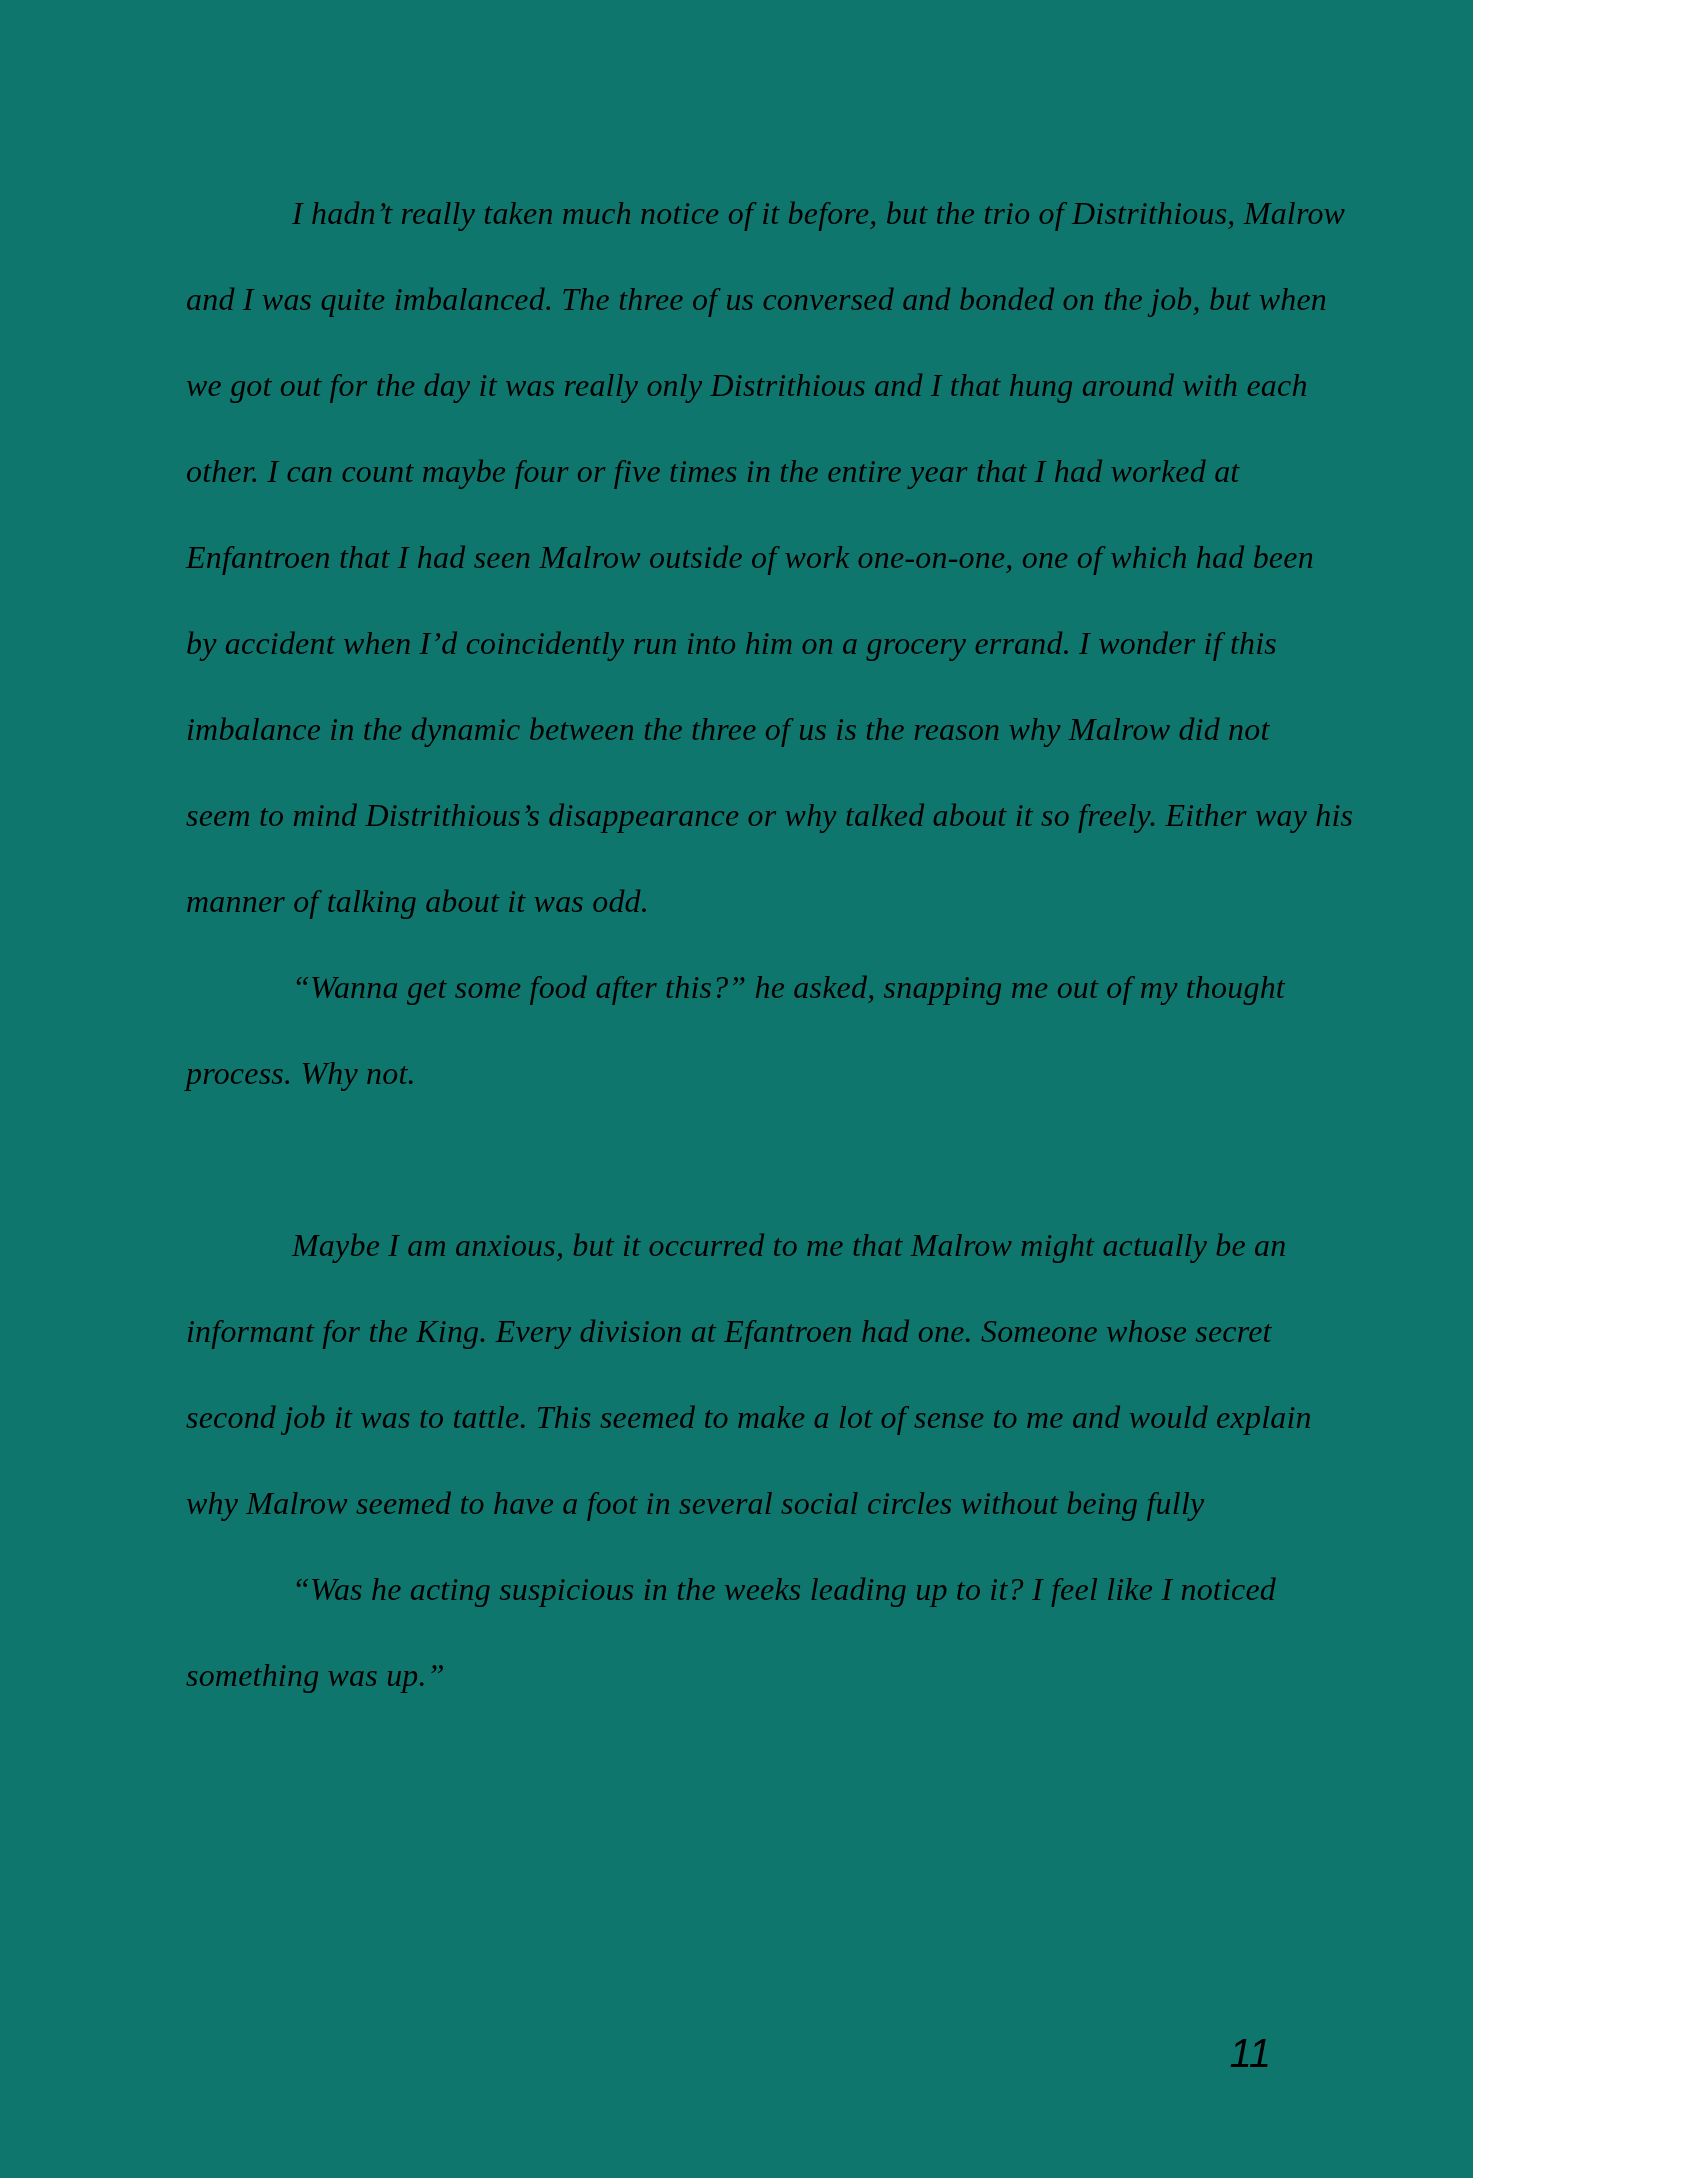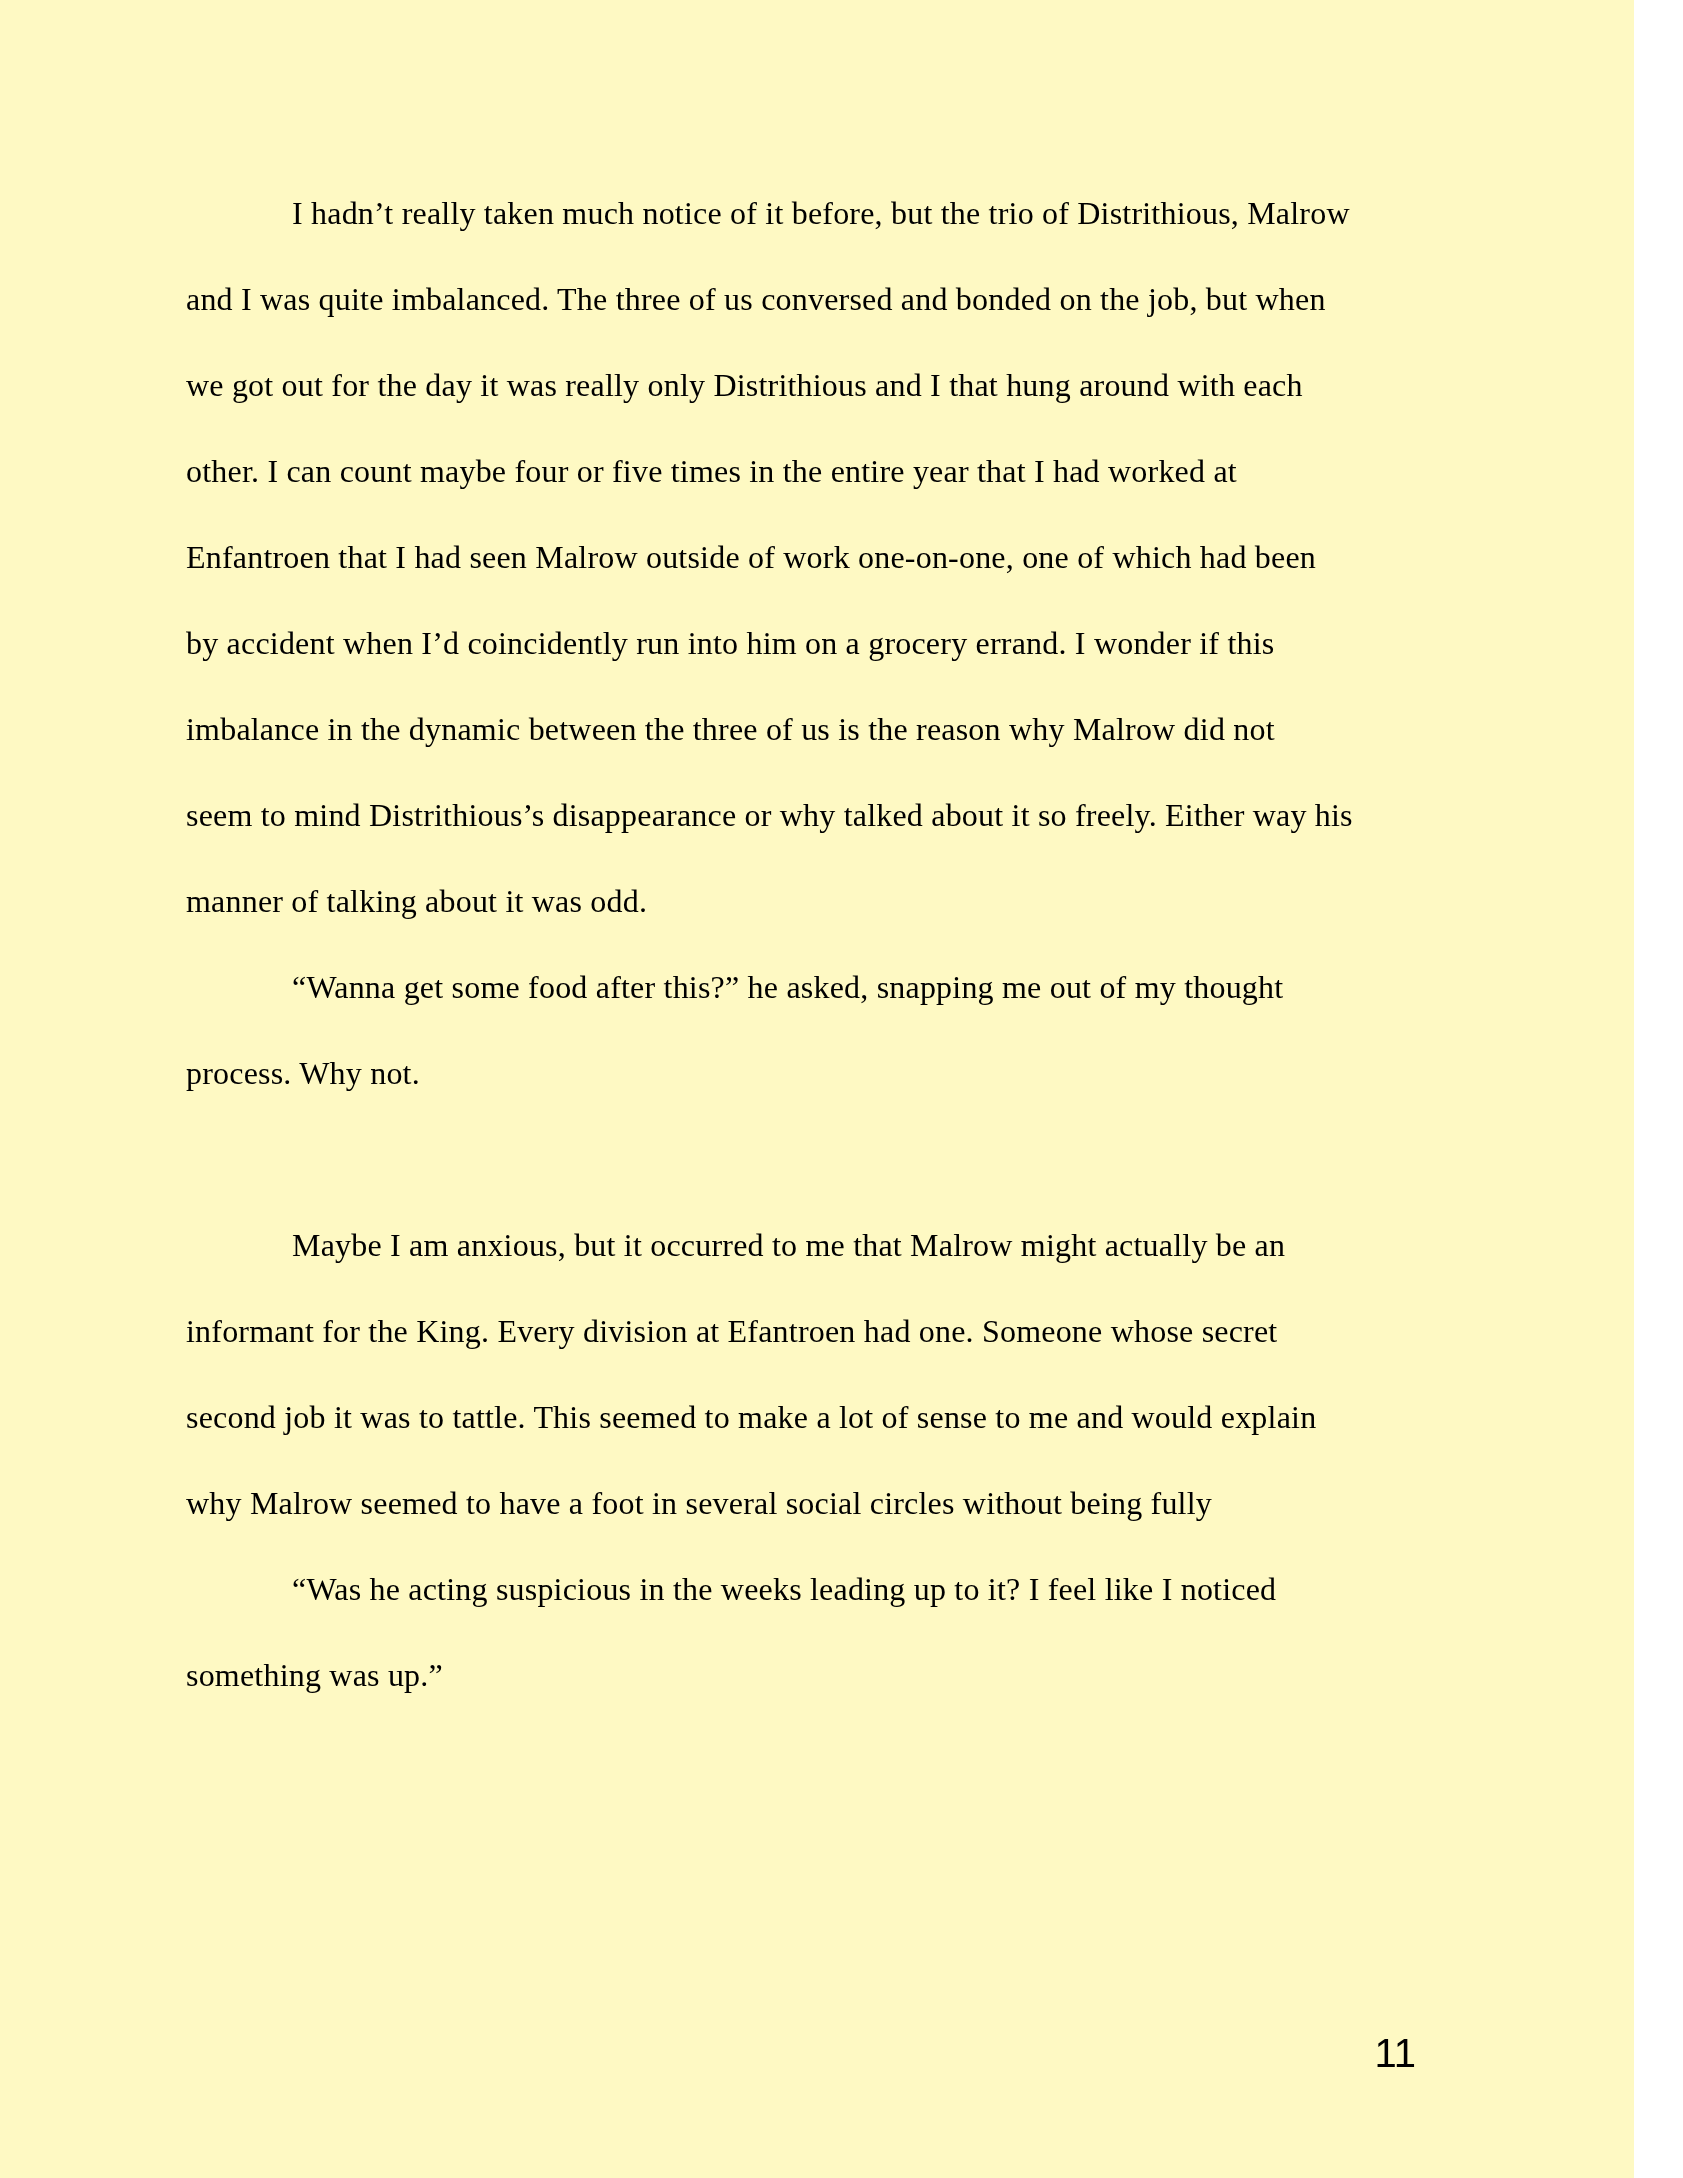--- a/index.html
+++ b/index.html
@@ -11,23 +11,24 @@
     height: 2178px;
     background: #ffffff;
     position: relative;
     overflow: hidden;
     font-family: "Liberation Serif", serif;
     color: #000000;
   }
   .page {
     position: absolute;
     left: 0; top: 0;
-    width: 1634px;
+    width: 1473px;
     height: 2178px;
-    background: #fef9c3;
+    background: #0f766e;
+    font-style: italic;
   }
   .body-text {
     position: absolute;
     left: 186px;
     top: 170px;
     width: 1323px;
   }
   .para {
     margin: 0;
     padding: 0;
@@ -36,21 +37,21 @@
     white-space: pre-line;       
     text-indent: 106px;          
     letter-spacing: 0.2px;
   }
   .scene-break {
     height: 86px;              
   }
   .page-number {
     position: absolute;
     top: 2033px;
-    right: 218px;
+    right: 202px;
     font-family: "Liberation Sans", sans-serif;
     font-size: 40px;
     line-height: 1;
     color: #000000;
     margin-left: 14px;
   }
 </style>
 </head>
 <body>
 

